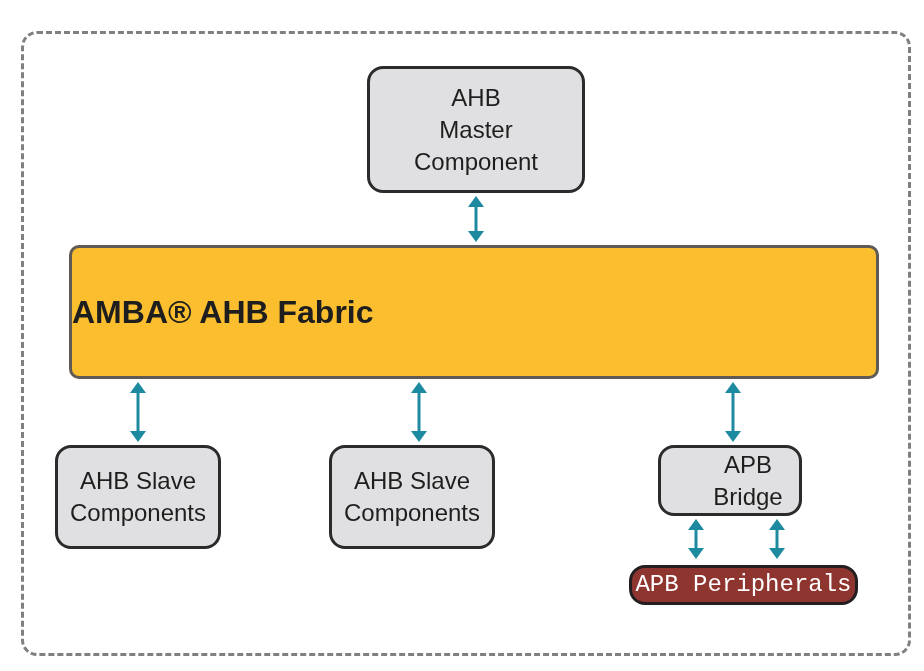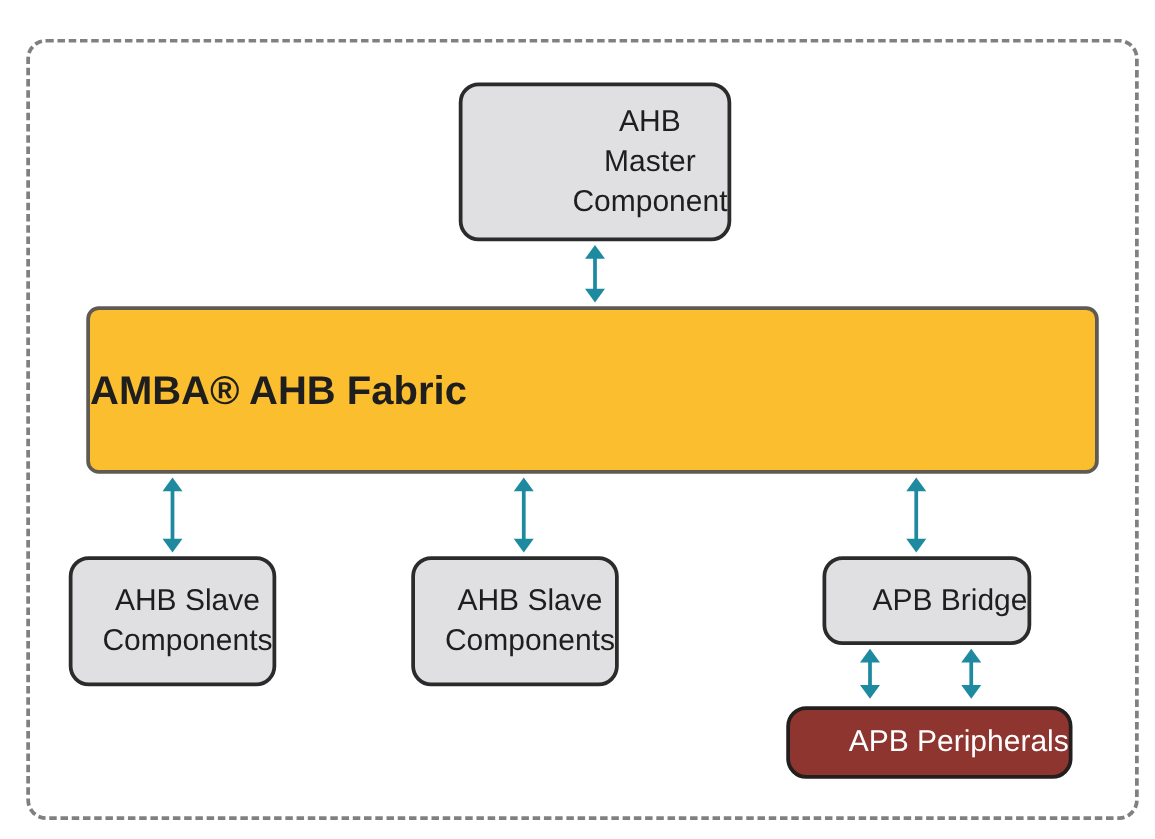--- a/index.html
+++ b/index.html
@@ -2,21 +2,21 @@
 <html><head>
 <meta charset="utf-8">
 <style>
   html, body { margin: 0; padding: 0; background: #ffffff; }
   body { width: 924px; height: 671px; position: relative; overflow: hidden;
          font-family: "Liberation Sans", sans-serif; }
   .frame { position: absolute; left: 21px; top: 31px; width: 890px; height: 625px;
            box-sizing: border-box; border: 3px dashed #808080; border-radius: 16px; }
   .box { position: absolute; box-sizing: border-box; border: 3px solid #2b2b2b;
          border-radius: 16px; background: #e0e0e2; color: #1e1e1e;
-         display: flex; align-items: center; justify-content: flex-end; text-align: center;
+         display: flex; align-items: center; justify-content: center; text-align: center;
          font-size: 24px; line-height: 32px; }
   .box span { white-space: pre-line; }
   .fabric { position: absolute; left: 69px; top: 245px; width: 810px; height: 134px;
             box-sizing: border-box; border: 3px solid #5f5a54; border-radius: 10px;
             background: #fbbe2f; display: flex; align-items: center; 
             font-weight: bold; font-size: 32px; color: #1e1e1e; }
   .periph { background: #8f3530; color: #ffffff; border-color: #231f1f; }
   svg.arrows { position: absolute; left: 0; top: 0; }
 </style>
 </head>
@@ -37,25 +37,25 @@
 <div class="box" style="left:55px; top:445px; width:166px; height:104px;">
   <span>AHB Slave
 Components</span>
 </div>
 
 <div class="box" style="left:329px; top:445px; width:166px; height:104px;">
   <span>AHB Slave
 Components</span>
 </div>
 
-<div class="box" style="left:658px; top:445px; width:167px; height:71px;padding-left:36px;">
+<div class="box" style="left:658px; top:445px; width:144px; height:71px;padding-left:36px;">
   <span>APB Bridge</span>
 </div>
 
-<div class="box periph" style="left:629px; top:565px; width:229px; height:58px;">
+<div class="box periph" style="left:629px; top:565px; width:229px; height:40px;font-family:Liberation Mono, monospace;">
   <span>APB Peripherals</span>
 </div>
 
 <svg class="arrows" width="924" height="671">
   <g id="arrow-group">
       <g>
         <line x1="476" x2="476" y1="206" y2="232" stroke="#1e8aa0" stroke-width="3"></line>
         <polygon points="476,196 468,207 484,207" fill="#1e8aa0"></polygon>
         <polygon points="476,242 468,231 484,231" fill="#1e8aa0"></polygon>
       </g>

